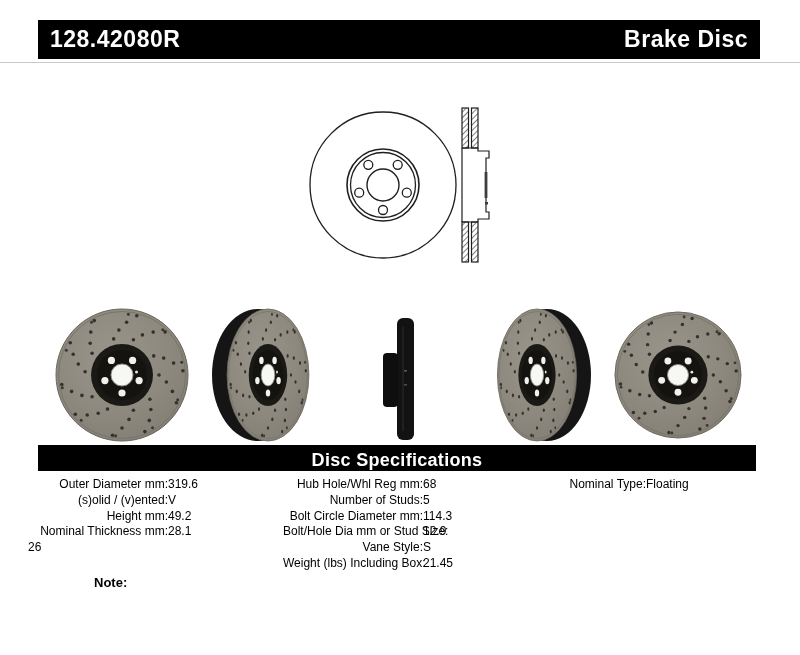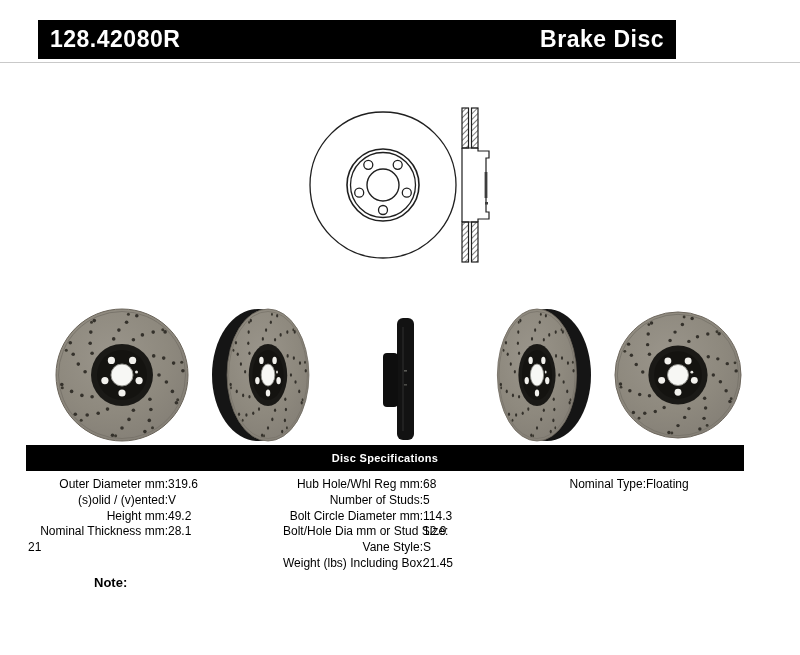--- a/index.html
+++ b/index.html
@@ -1,32 +1,32 @@
 <!DOCTYPE html>
 <html><head>
 <meta charset="utf-8">
 <style>
   html,body{margin:0;padding:0;background:#fff;}
   body{width:800px;height:655px;font-family:"Liberation Sans",sans-serif;color:#000;}
   .page{position:relative;width:800px;height:655px;background:#fff;overflow:hidden;}
 
   .header-bar{
-    position:absolute;left:38px;top:20px;width:638px;height:39px;
+    position:absolute;left:38px;top:20px;width:722px;height:39px;
     background:#000;color:#fff;
     display:flex;justify-content:space-between;align-items:center;
     padding:0 12px;box-sizing:border-box;
     font-size:23px;font-weight:bold;letter-spacing:0.5px;
   }
   .hairline{position:absolute;left:0;top:62px;width:800px;height:1px;background:#c9c9c9;}
 
   .spec-bar{
-    position:absolute;left:26px;top:445px;width:718px;height:26px;
+    position:absolute;left:38px;top:445px;width:718px;height:26px;
     background:#000;color:#fff;
-    display:flex;align-items:center;justify-content:center;
-    font-size:11px;font-weight:bold;letter-spacing:0.3px;
+    display:flex;align-items:flex-end;justify-content:center;
+    font-size:18px;font-weight:bold;letter-spacing:0.3px;
   }
 
   .spec-col{position:absolute;top:477px;font-size:12px;font-weight:normal;line-height:15.8px;}
   .spec-row{display:flex;white-space:nowrap;}
   .spec-label{display:inline-block;text-align:right;}
   .spec-value{}
   .col-left{left:28px;}
   .col-left .spec-label{width:140px;}
   .col-mid{left:283px;}
   .col-mid .spec-label{width:140px;}
@@ -388,21 +388,21 @@
     </div>
     <div class="spec-row">
       <span class="spec-label">Height mm:</span>
       <span class="spec-value">49.2</span>
     </div>
     <div class="spec-row">
       <span class="spec-label">Nominal Thickness mm:</span>
       <span class="spec-value">28.1</span>
     </div>
     <div class="spec-row">
-      <span class="spec-value">21</span>
+      <span class="spec-value">26</span>
     </div>
   </div>
 
   <div class="spec-col col-mid">
     <div class="spec-row">
       <span class="spec-label">Hub Hole/Whl Reg mm:</span>
       <span class="spec-value">68</span>
     </div>
     <div class="spec-row">
       <span class="spec-label">Number of Studs:</span>

